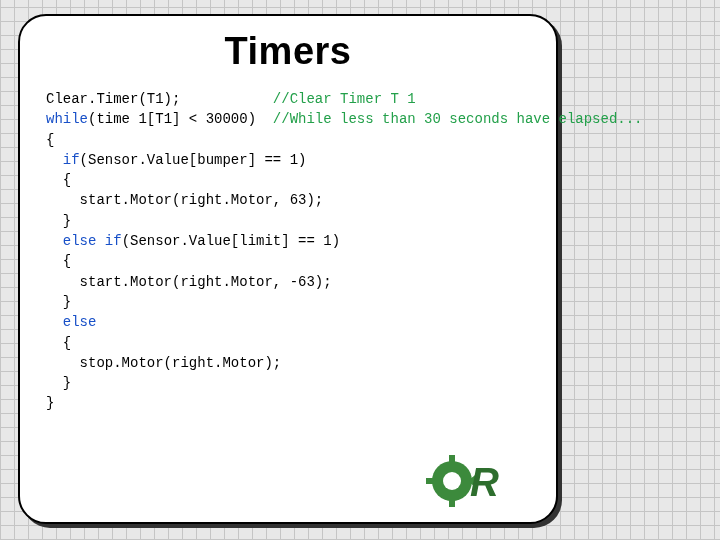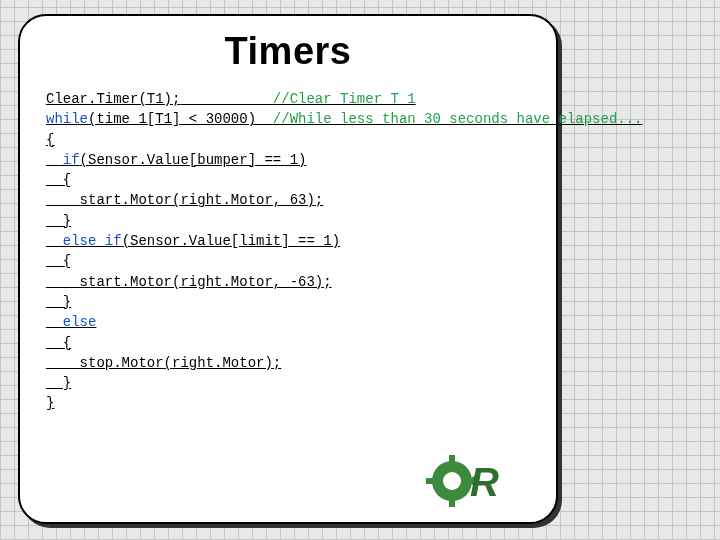--- a/index.html
+++ b/index.html
@@ -39,21 +39,20 @@
     line-height: 1.28;
     color: #000;
     margin-bottom: 14px;
   }
   .code {
     font-family: "Consolas", "Courier New", monospace;
     font-size: 14px;
     line-height: 1.45;
     white-space: pre;
     color: #000;
-    text-decoration: underline;
   }
   .kw { color: #1850c8; }
   .cm { color: #23a04a; }
   .logo {
     position: absolute;
     right: 26px;
     bottom: 14px;
     width: 120px;
     height: 54px;
     overflow: hidden;

